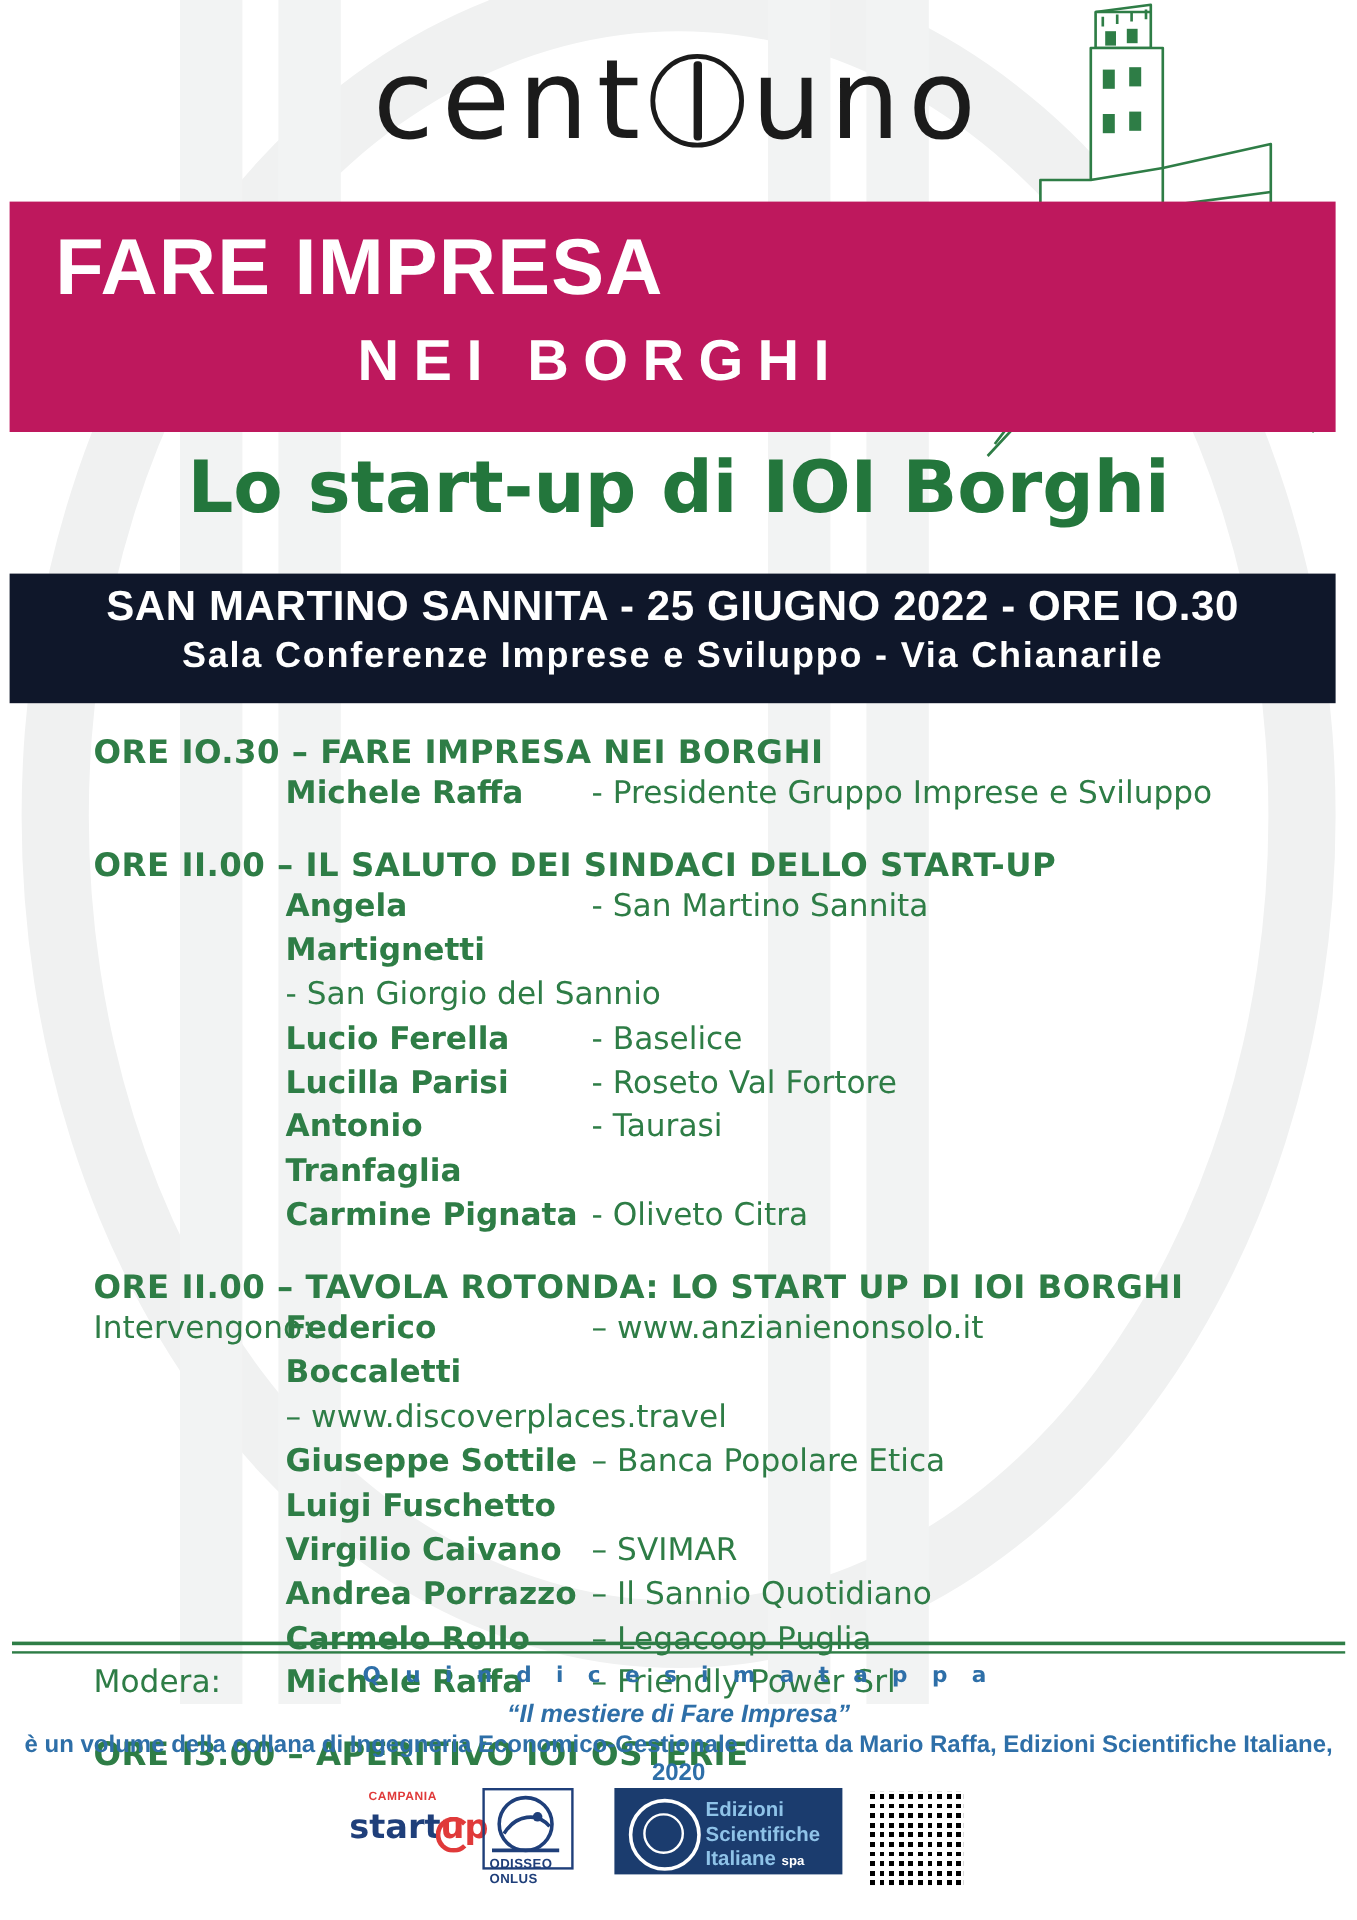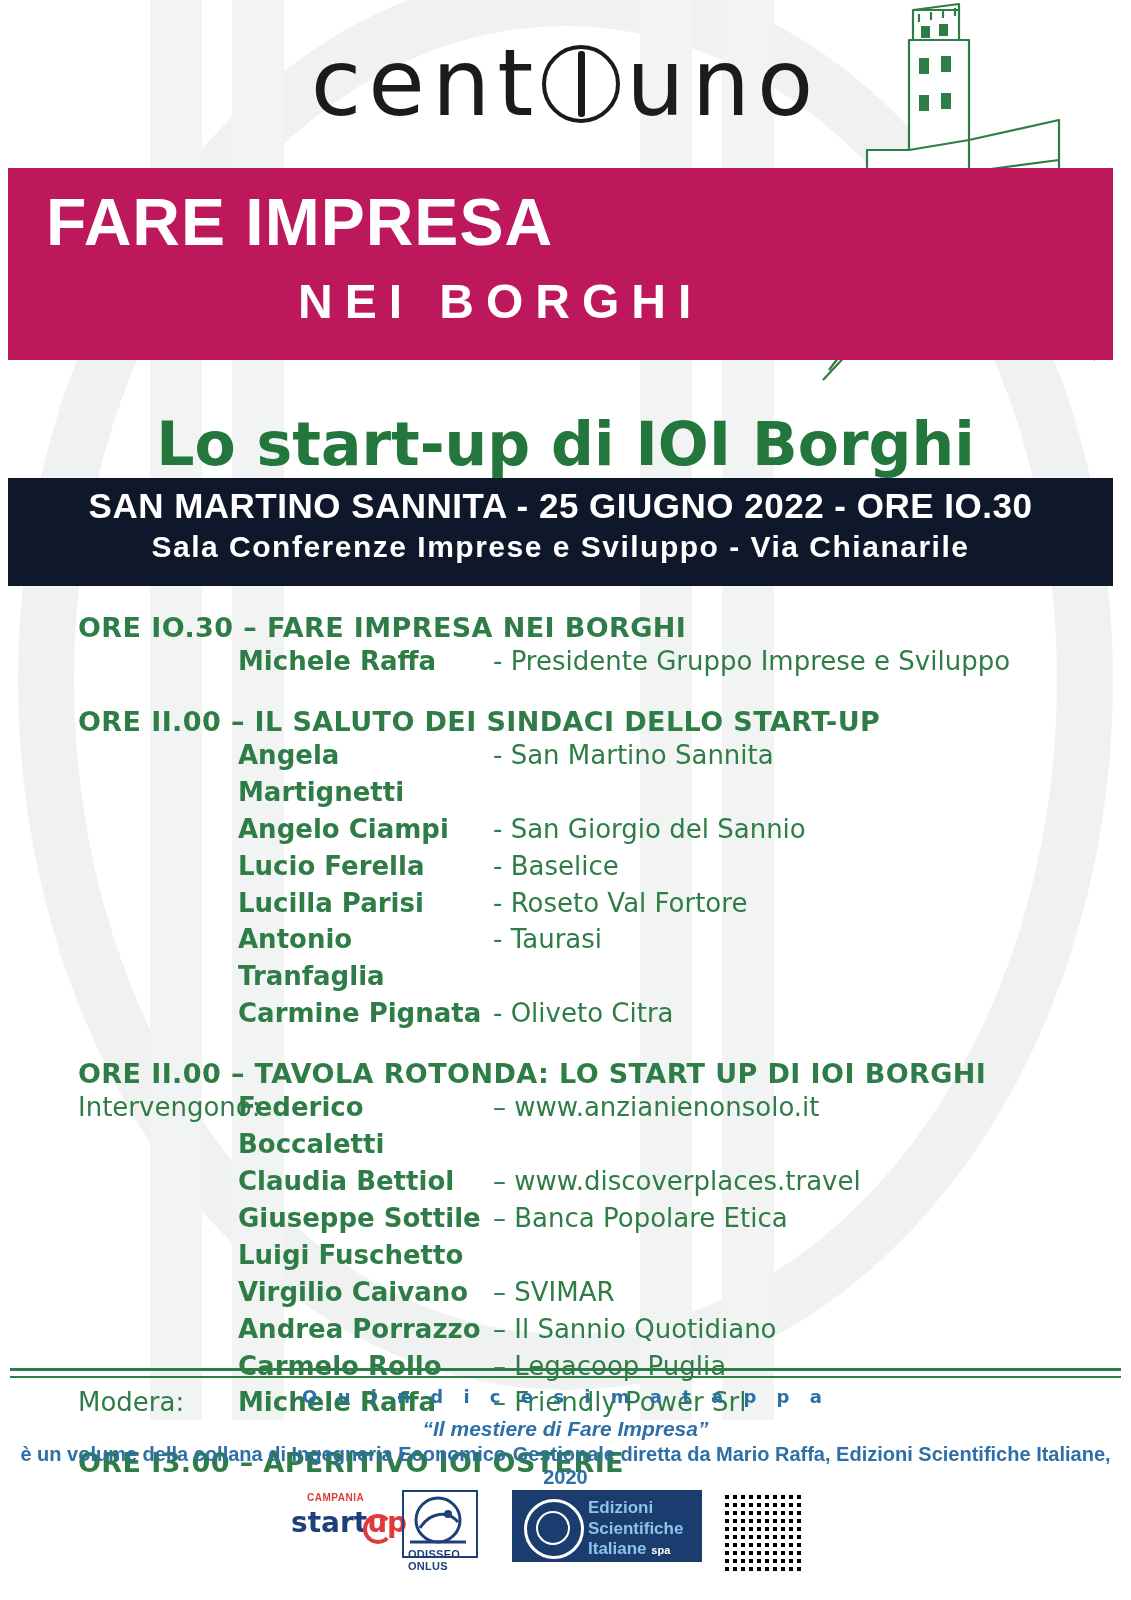--- a/index.html
+++ b/index.html
@@ -136,21 +136,20 @@
     position: absolute;
     left: 0;
     top: 372px;
     width: 1131px;
     text-align: center;
     font-size: 60px;
     font-weight: bold;
     color: #23763c;
     letter-spacing: 0px;
     font-family: "DejaVu Sans", sans-serif;
-    margin-top: 37px;
   }
 
   
   .band-venue {
     position: absolute;
     left: 8px;
     top: 478px;
     width: 1105px;
     height: 108px;
     background: #0f172a;
@@ -417,21 +416,20 @@
     <div class="block-gap"></div>
 
     <div class="sess-title">ORE II.00 – IL SALUTO DEI SINDACI DELLO START-UP</div>
     <div class="row">
       <div class="lead"></div>
       <div class="who">Angela Martignetti</div>
       <div class="what">- San Martino Sannita</div>
     </div>
     <div class="row">
       <div class="lead"></div>
-      <div class="who">Angelo Ciampi</div>
       <div class="what">- San Giorgio del Sannio</div>
     </div>
     <div class="row">
       <div class="lead"></div>
       <div class="who">Lucio Ferella</div>
       <div class="what">- Baselice</div>
     </div>
     <div class="row">
       <div class="lead"></div>
       <div class="who">Lucilla Parisi</div>
@@ -450,21 +448,20 @@
     <div class="block-gap"></div>
 
     <div class="sess-title">ORE II.00 – TAVOLA ROTONDA: LO START UP DI IOI BORGHI</div>
     <div class="row">
       <div class="lead">Intervengono:</div>
       <div class="who">Federico Boccaletti</div>
       <div class="what">– www.anzianienonsolo.it</div>
     </div>
     <div class="row">
       <div class="lead"></div>
-      <div class="who">Claudia Bettiol</div>
       <div class="what">– www.discoverplaces.travel</div>
     </div>
     <div class="row">
       <div class="lead"></div>
       <div class="who">Giuseppe Sottile</div>
       <div class="what">– Banca Popolare Etica</div>
     </div>
     <div class="row">
       <div class="lead"></div>
       <div class="who">Luigi Fuschetto</div>

